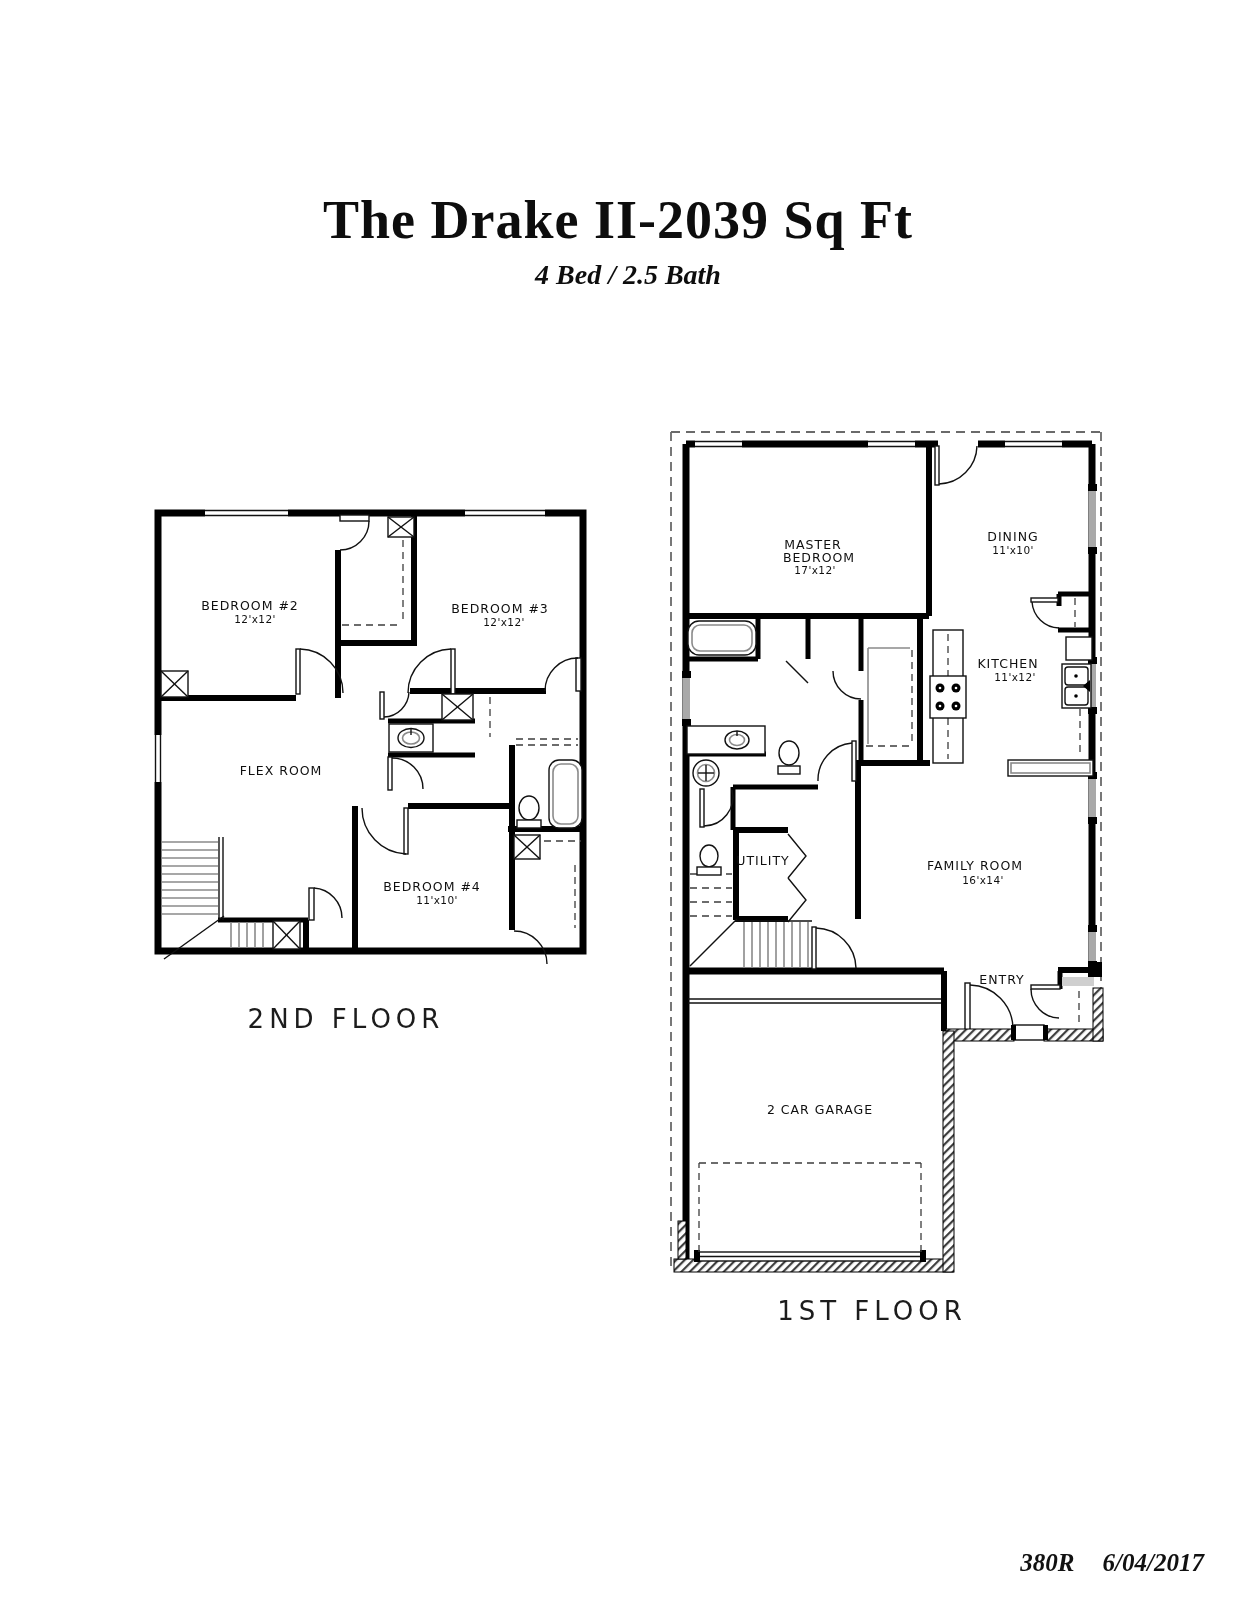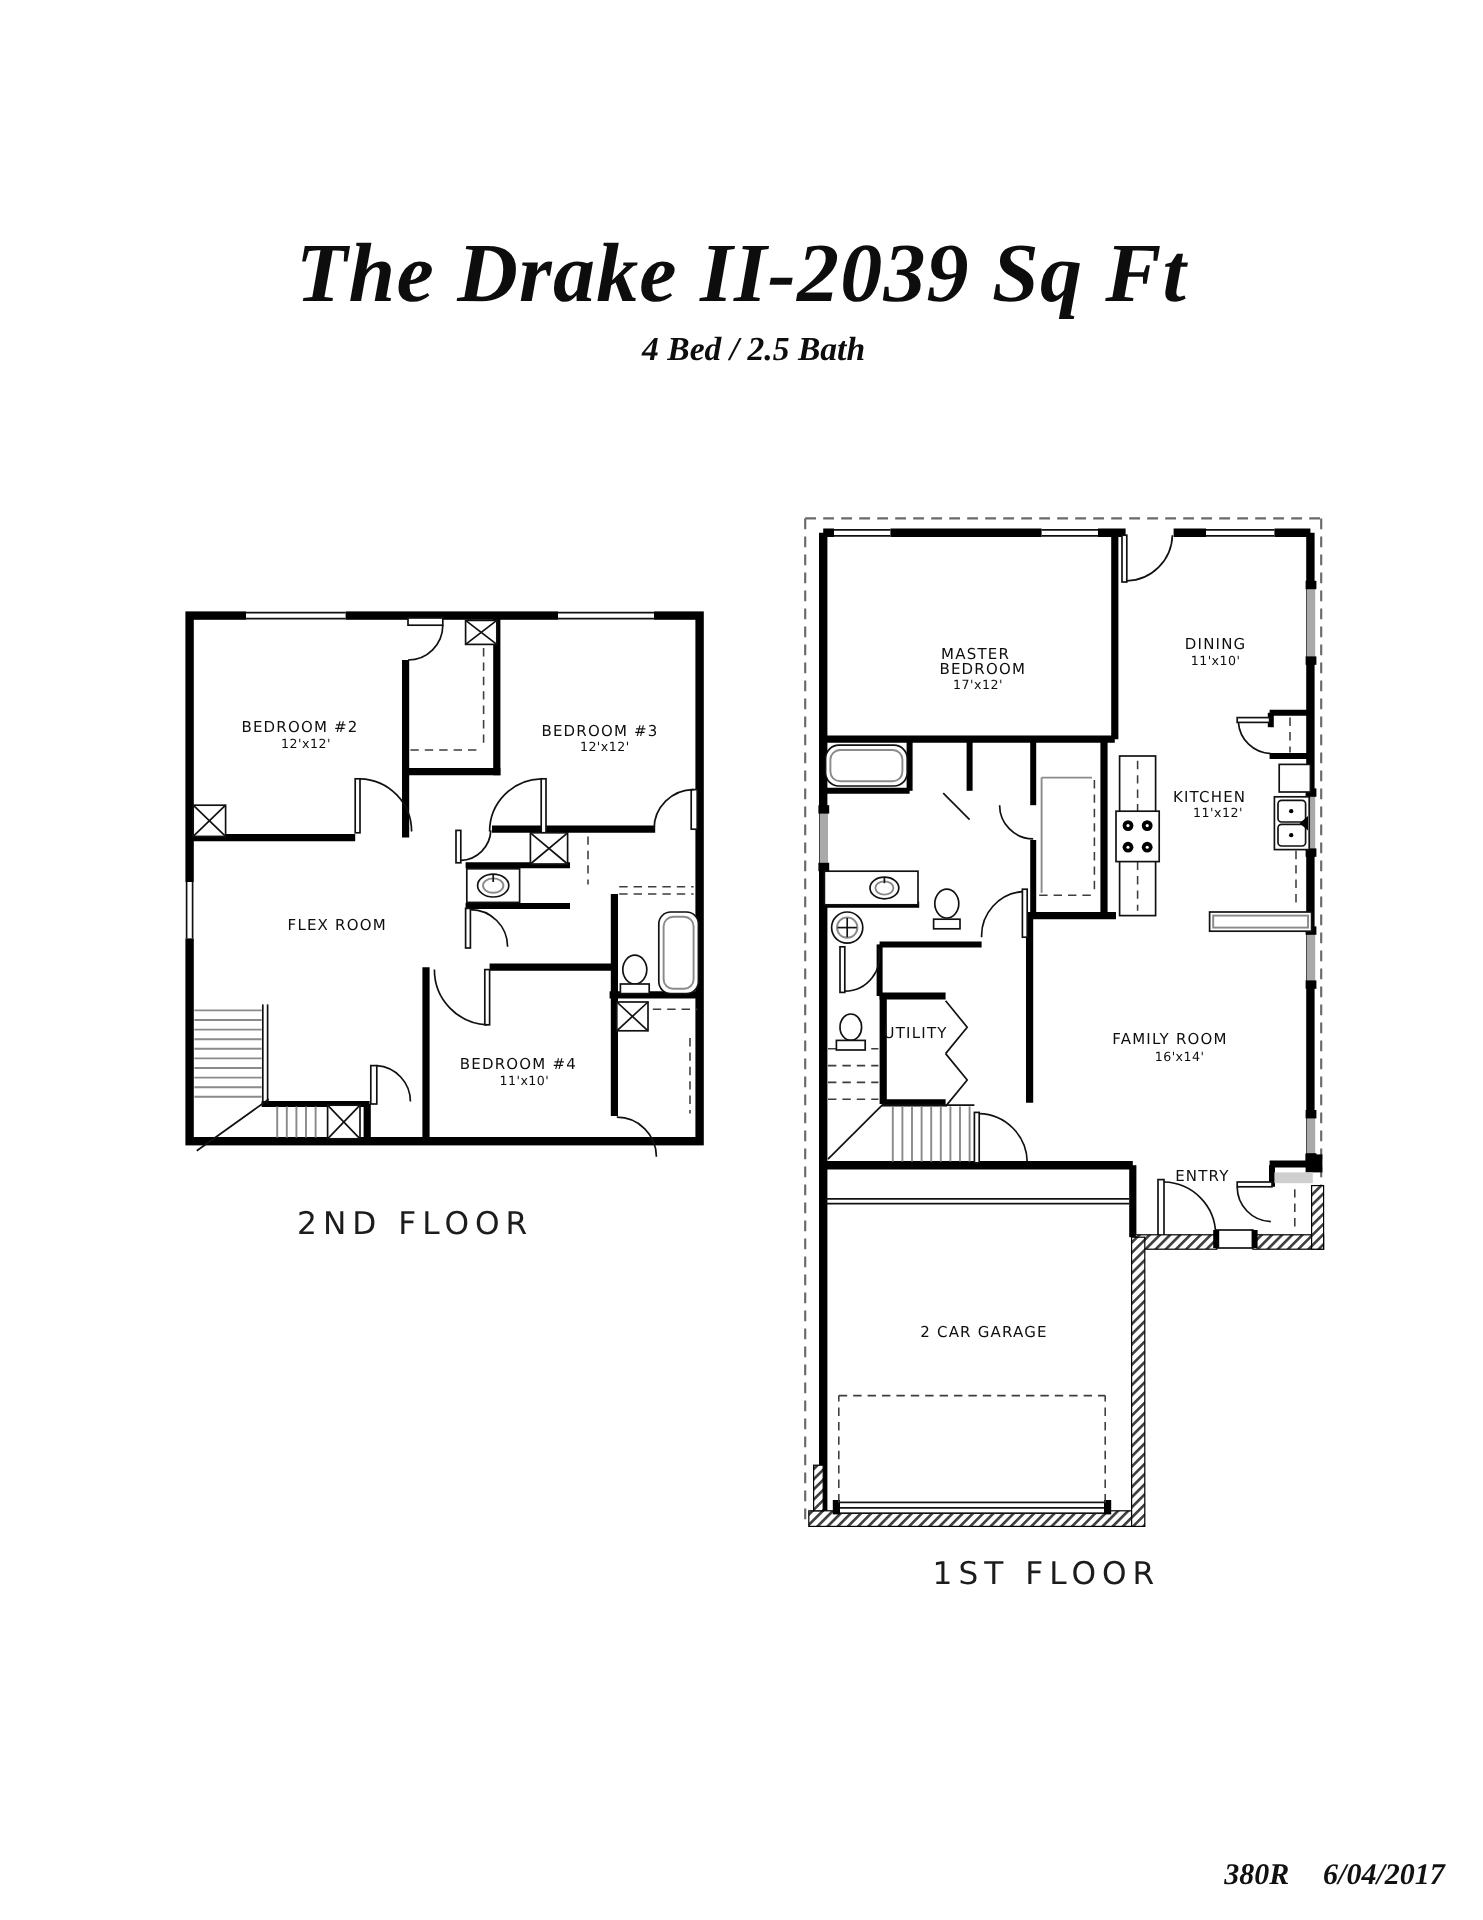--- a/index.html
+++ b/index.html
@@ -1,20 +1,20 @@
 <!DOCTYPE html>
 <html><head>
 <meta charset="utf-8">
 <style>
   html,body{margin:0;padding:0;background:#fff;}
   .page{position:relative;width:1236px;height:1600px;background:#ffffff;overflow:hidden;
         font-family:"DejaVu Sans",sans-serif;}
   .hdr{position:absolute;top:192px;left:0;width:100%;text-align:center;color:#0d0d0d;}
-  .title{font-family:"Liberation Serif","DejaVu Serif",serif;font-style:italic;font-weight:600;
-         font-size:70px;letter-spacing:1px;line-height:1.05;}
+  .title{font-family:"Liberation Serif","DejaVu Serif",serif;font-weight:600;
+         font-size:54px;letter-spacing:1px;line-height:1.05;}
   .subtitle{font-family:"Liberation Serif","DejaVu Serif",serif;font-style:italic;font-weight:600;
             font-size:28px;margin-top:10px;margin-left:20px;}
   .ftr{position:absolute;top:1549px;right:32px;font-family:"Liberation Serif","DejaVu Serif",serif;
        font-style:italic;font-weight:600;font-size:25px;color:#111;}
   .ftr span{margin-left:22px;}
   svg{position:absolute;top:0;left:0;}
   .w7{stroke:#000;stroke-width:7;fill:none;}
   .w6{stroke:#000;stroke-width:6;fill:none;}
   .w5{stroke:#000;stroke-width:5;fill:none;}
   .tn{stroke:#111;stroke-width:1.4;fill:none;}

